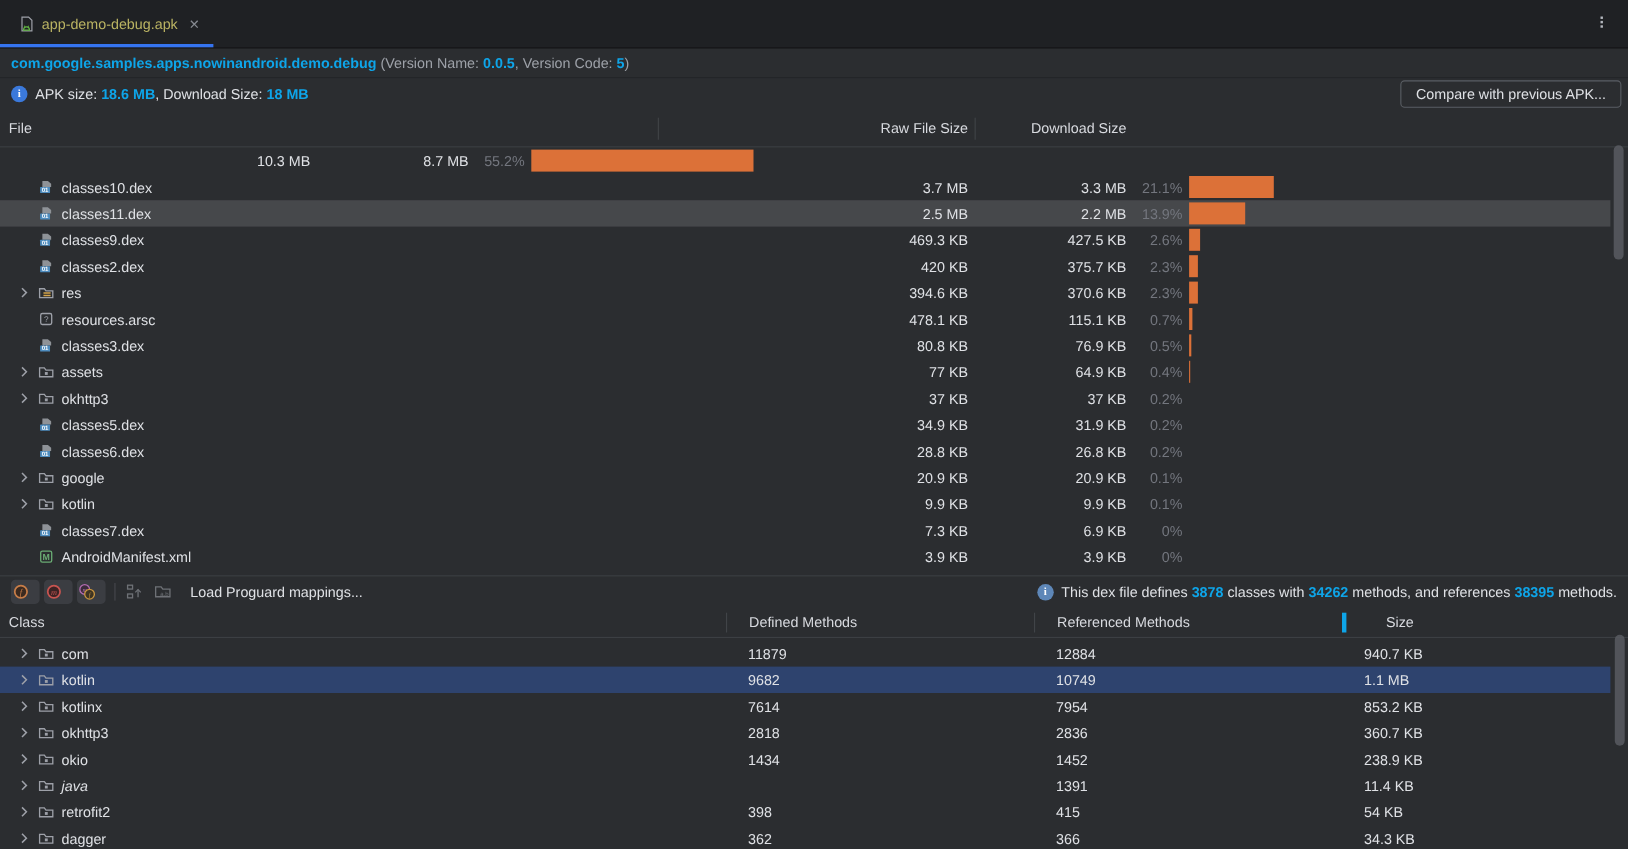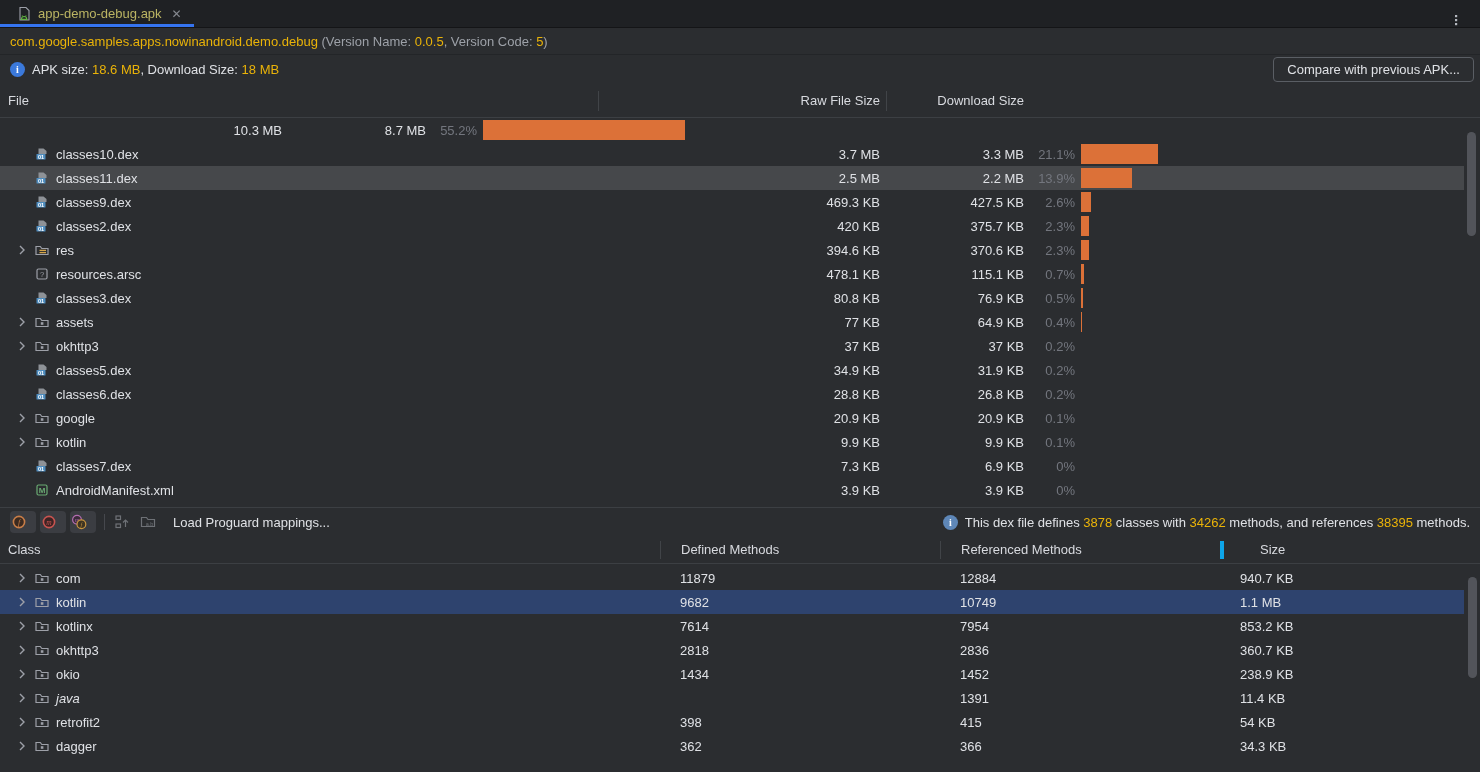--- a/index.html
+++ b/index.html
@@ -4,25 +4,25 @@
 <style>
   * { margin:0; padding:0; box-sizing:border-box; }
   html,body { width:1480px; height:772px; overflow:hidden; }
   body {
     background:#2B2D30;
     font-family:"Liberation Sans", sans-serif;
     font-size:13px;
     color:#DFE1E5;
     position:relative;
   }
-  .b { font-weight:normal; color:#eab308; }
+  .b { font-weight:bold; color:#0ea5e9; }
   .dim { color:#9DA1A8; }
 
   
-  .tabbar { height:28px; background:#1F2124; border-bottom:1px solid #141517; display:flex; align-items:stretch; position:relative; }
+  .tabbar { height:44px; background:#1F2124; border-bottom:1px solid #141517; display:flex; align-items:stretch; position:relative; }
   .tab { display:flex; align-items:center; gap:6px; padding:0 12px 0 12px; position:relative; cursor:default; }
   .tab-title { color:#BBB463; }
   .tab-underline { position:absolute; left:0; right:0; bottom:0; height:3px; background:#3574F0; }
   .close-x { color:#868A91; font-size:12px; margin-left:4px; line-height:1; }
   .kebab { position:absolute; right:16px; top:12px; width:16px; height:16px; display:flex; align-items:center; justify-content:center; }
 
   
   .pkgline { height:27px; border-bottom:1px solid #232528; display:flex; align-items:center; padding-left:10px; white-space:pre; }
   .apkline { height:29px; display:flex; align-items:center; padding-left:10px; white-space:pre; position:relative; }
   .info-dot { width:15px; height:15px; border-radius:50%; display:inline-flex; align-items:center; justify-content:center; font-size:10px; font-weight:bold; color:#fff; margin-right:7px; font-family:"Liberation Serif",serif; }

